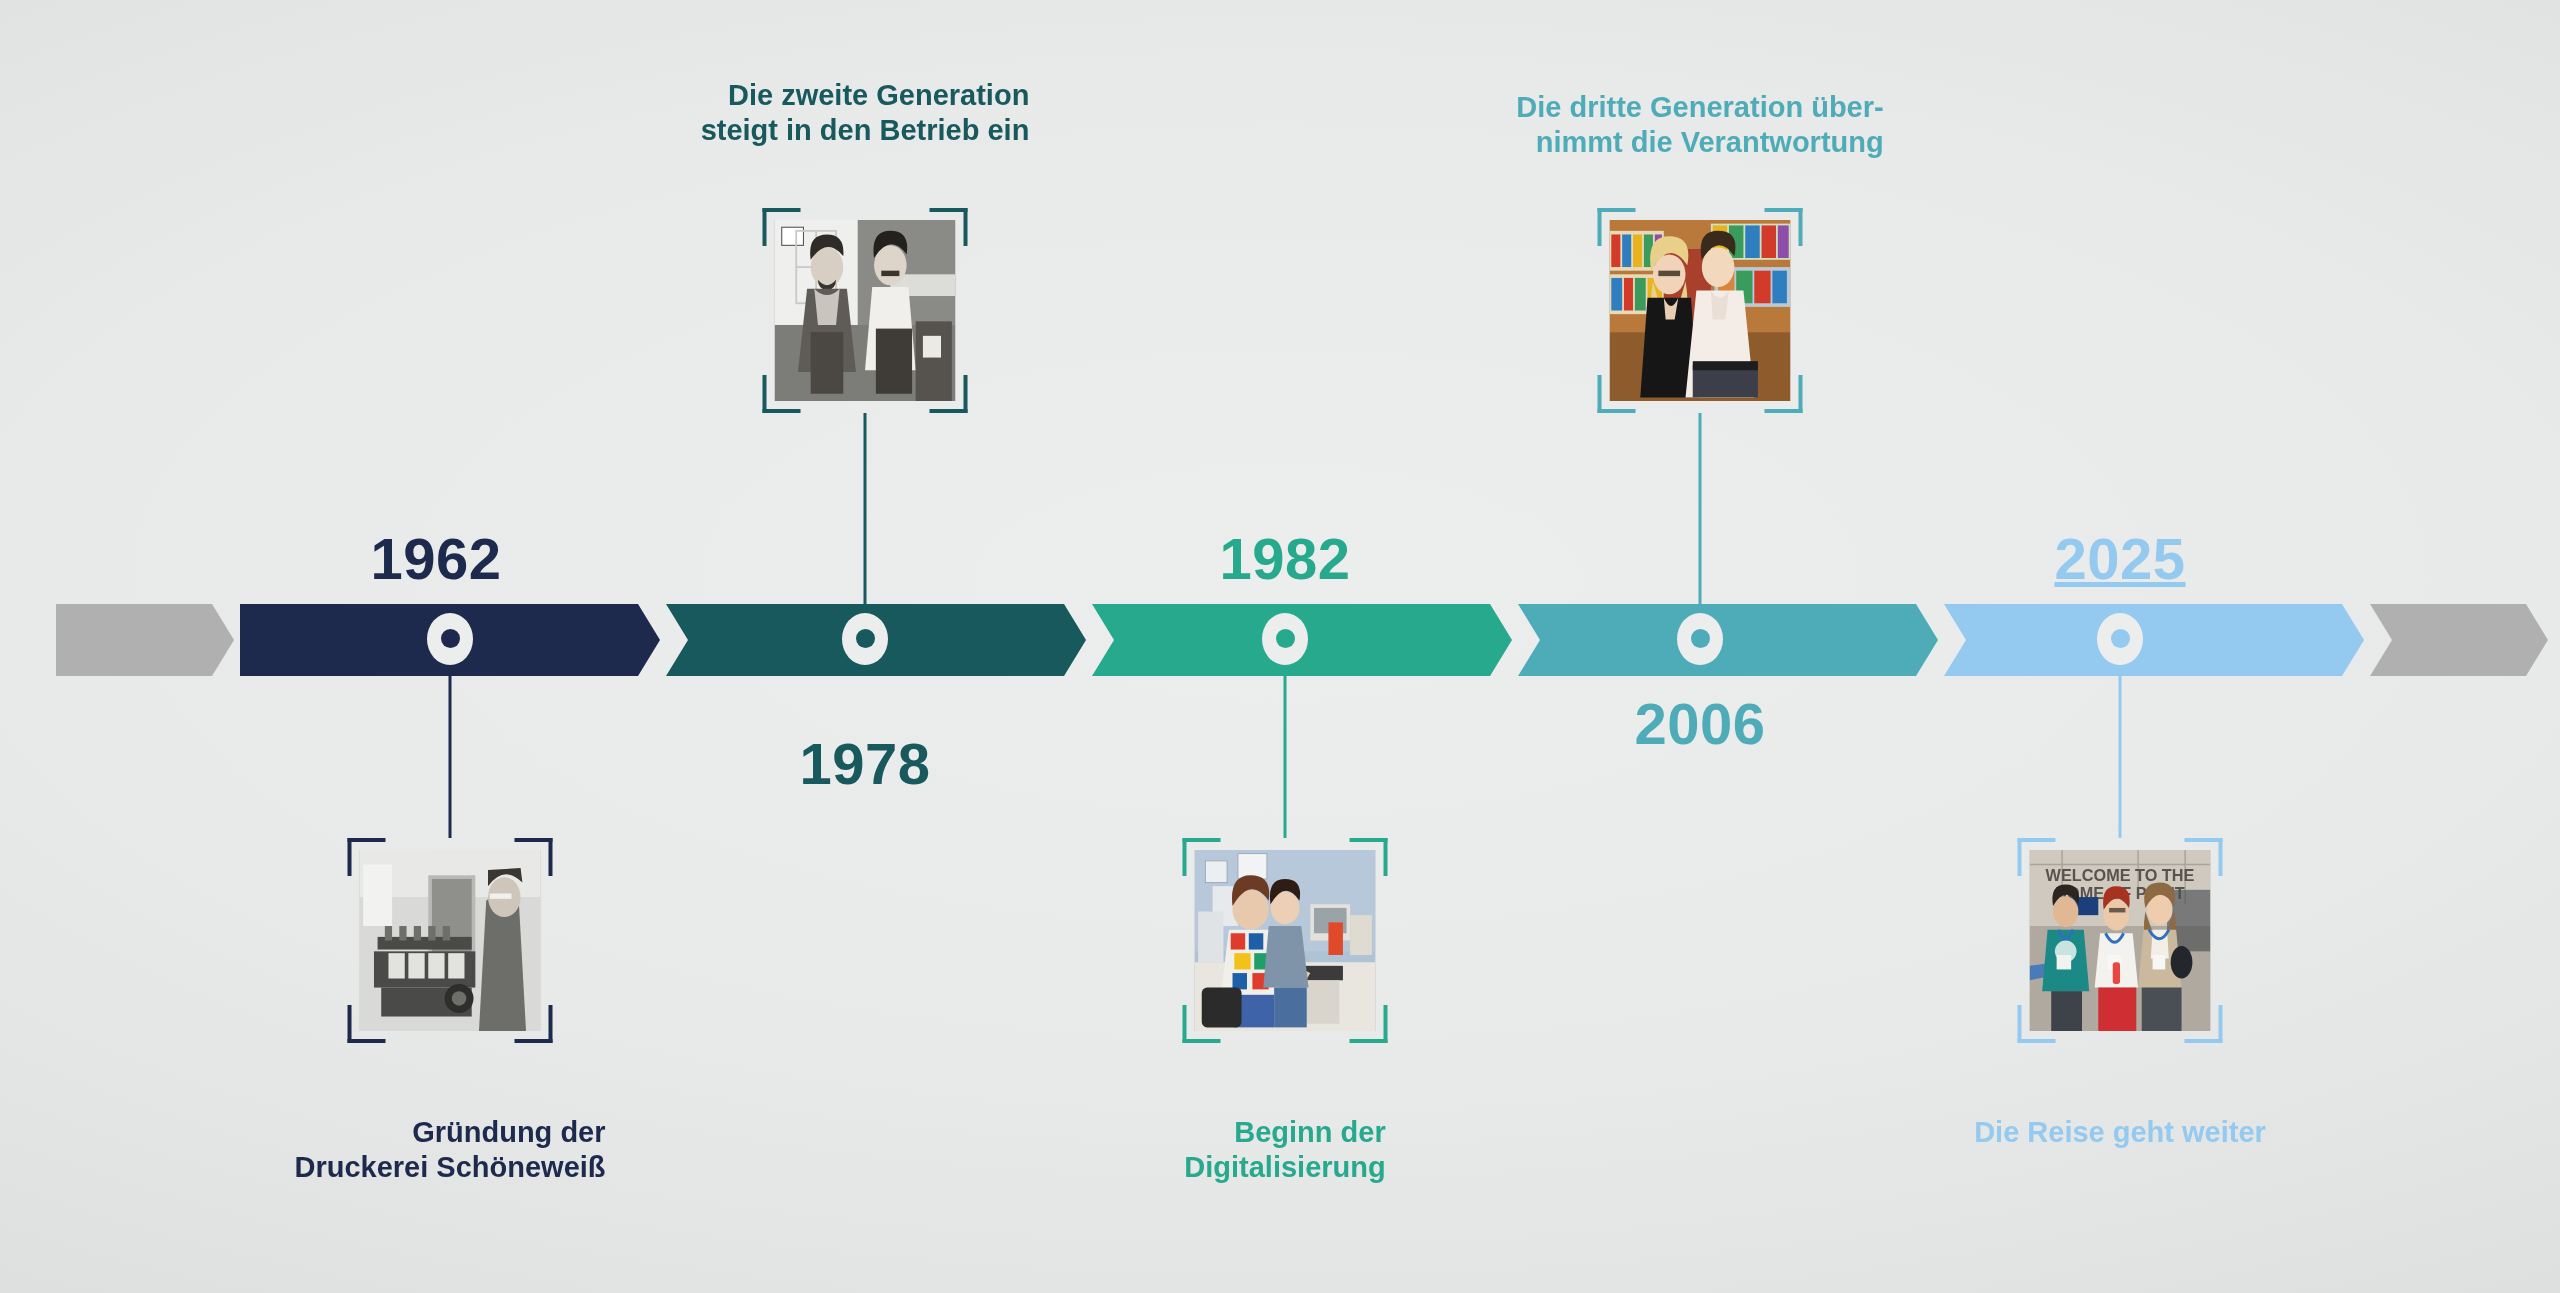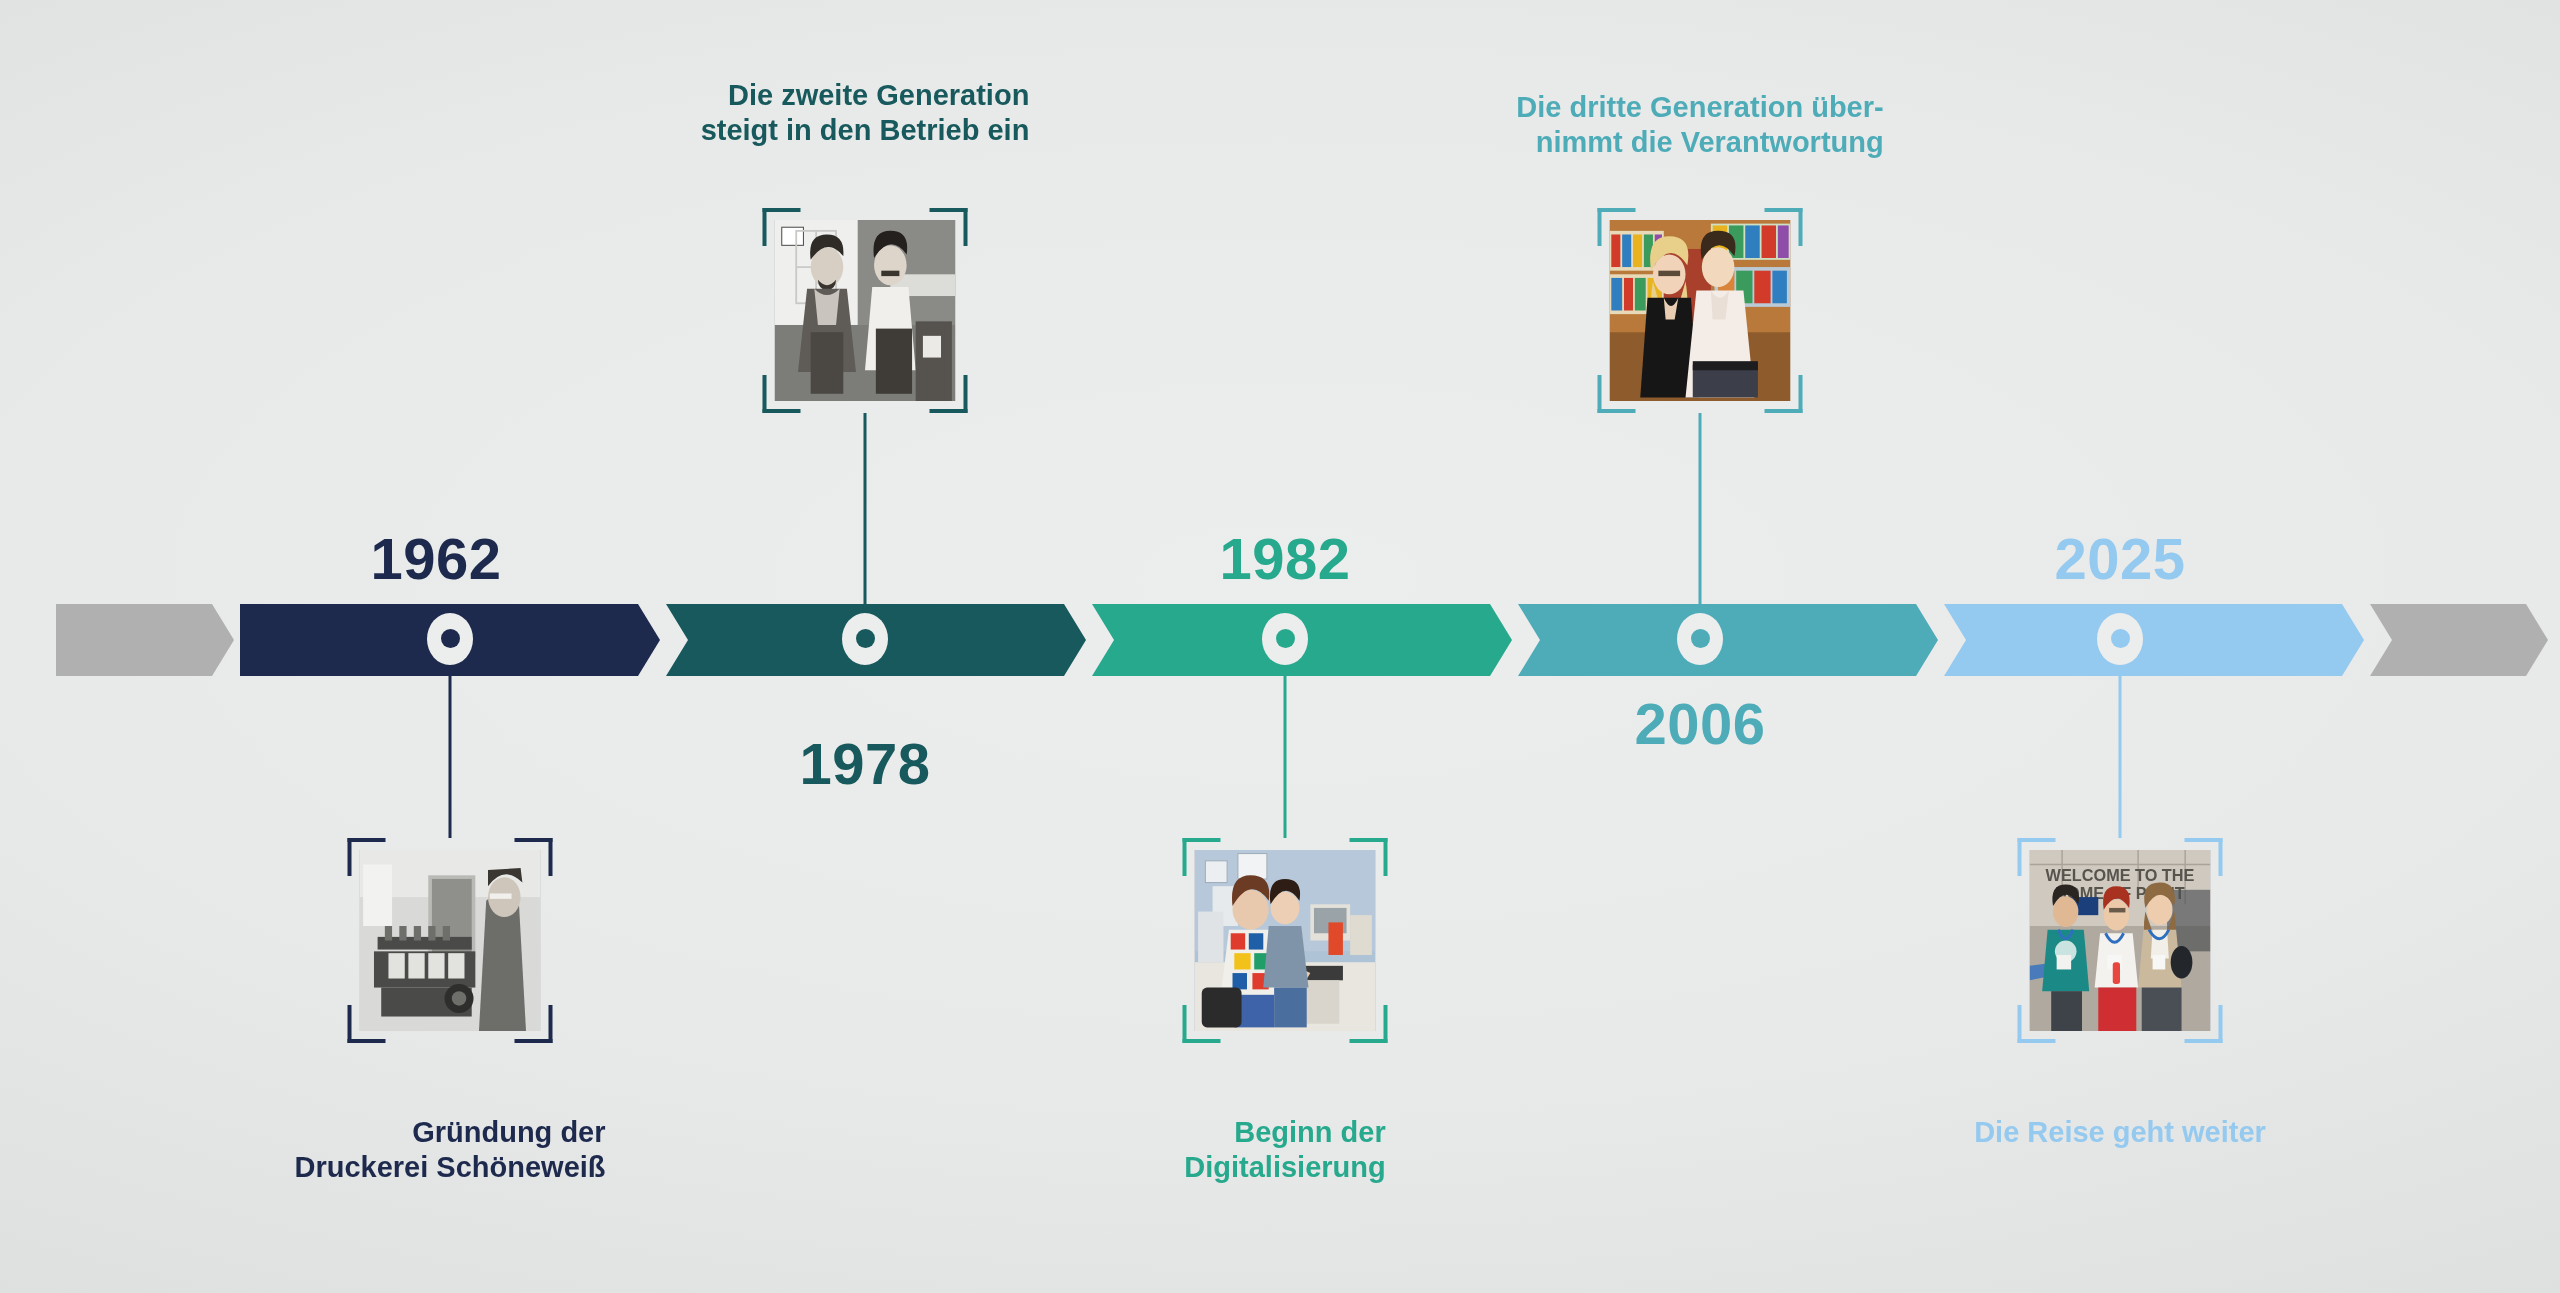--- a/index.html
+++ b/index.html
@@ -382,21 +382,21 @@
           <i class="tr"></i>
           <i class="bl"></i>
           <i class="br"></i>
         </div>
       </div>
       <div class="stem" style="left: 2120px; background: rgb(148, 201, 240); top: 638px; height: 200px;"></div>
       <div class="marker" style="left: 2120px;">
         <div class="ring"></div>
         <div class="core" style="background:#94c9f0"></div>
       </div>
-      <div class="year" style="left: 2120px; color: rgb(148, 201, 240); top: 525px;">2025</div>
+      <div class="year" style="left: 2120px; color: rgb(148, 201, 240); top: 525px; text-decoration: underline;">2025</div>
       <div class="cap" style="left: 2120px; color: rgb(148, 201, 240); top: 1115px;">Die Reise geht weiter</div>
       <div class="photo-wrap" style="left: 2120px; width: 205px; height: 205px; top: 838px;">
         <div class="photo">
           <svg viewBox="0 0 100 100" preserveAspectRatio="none">
     <rect width="100" height="100" fill="#b9b2a8"></rect>
     <rect x="0" y="0" width="100" height="42" fill="#cfc9c0"></rect>
     <g stroke="#a9a399" stroke-width="0.8" fill="none">
       <line x1="0" y1="8" x2="100" y2="8"></line>
               <line x1="18" y1="0" x2="18" y2="30"></line>
       <line x1="60" y1="0" x2="60" y2="26"></line>

